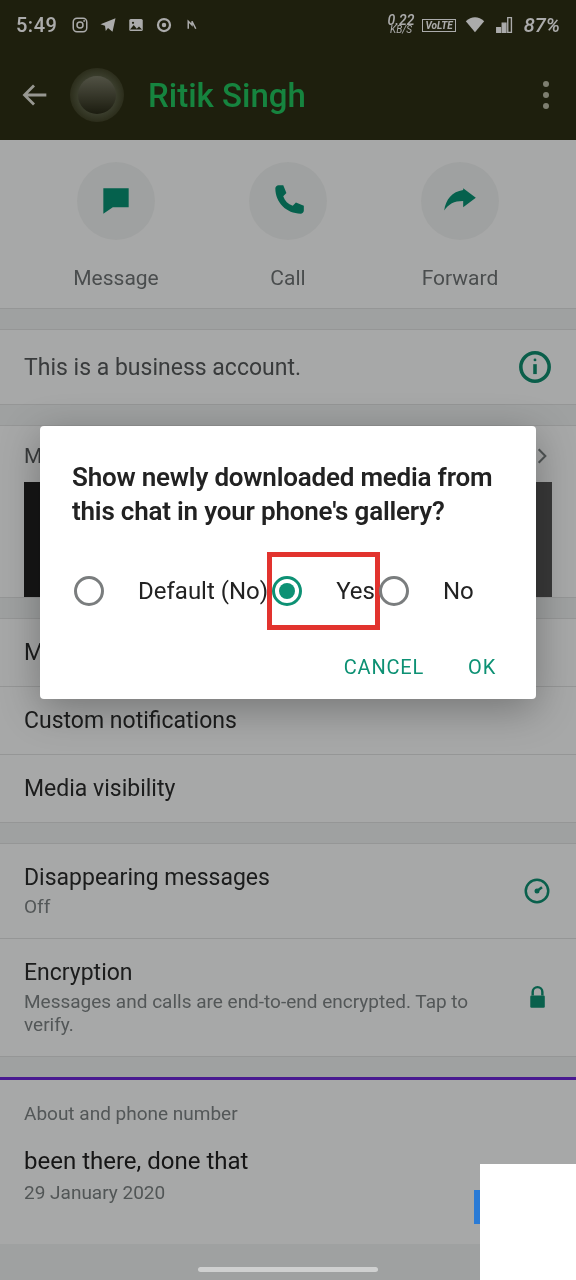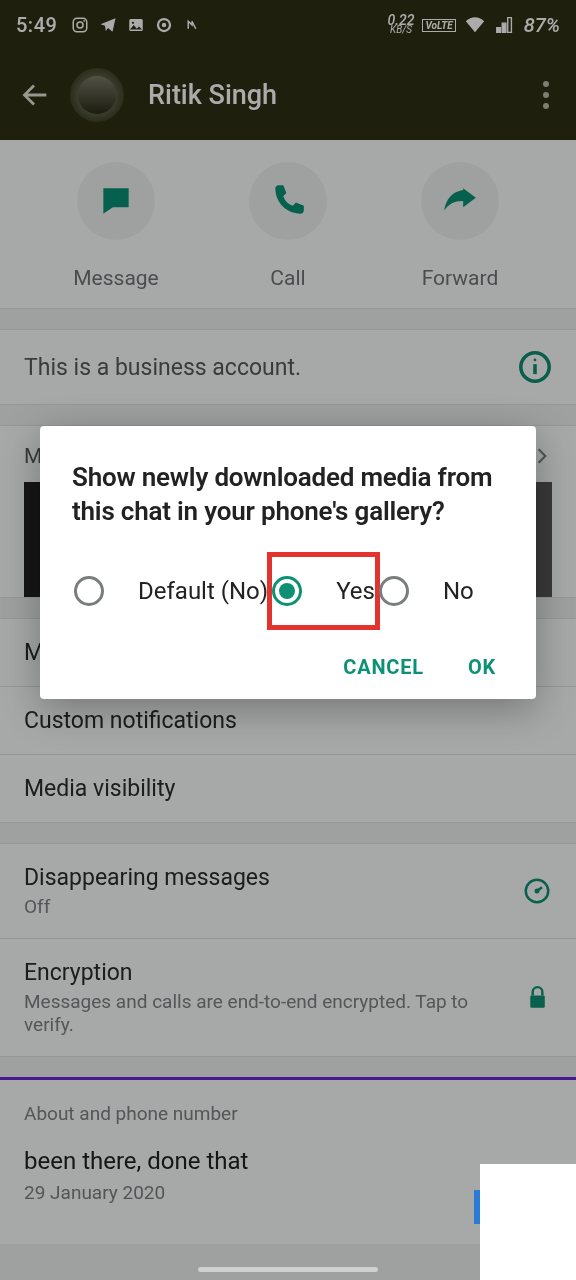--- a/index.html
+++ b/index.html
@@ -16,21 +16,21 @@
   .lte { font-size: 10px; border: 1.5px solid #fff; padding: 1px 2px; line-height: 9px; font-weight: 700; }
   .battery-pct { font-weight: 500; }
   .sicon { width: 22px; height: 22px; fill: #fff; }
   .sicon.sm { width: 18px; height: 18px; }
 
   
   .app-bar { height: 90px; background: #2e2f14; color: #e2e2d8; display: flex; align-items: center; padding: 0 12px 0 18px; }
   .app-bar .back { width: 34px; height: 34px; fill: #e2e2d8; }
   .avatar { width: 54px; height: 54px; border-radius: 50%; margin-left: 18px; background: radial-gradient(circle, #6b725a 30%, #38391e 80%); position: relative; overflow: hidden; }
   .avatar::after { content:""; position:absolute; inset:8px; background: linear-gradient(#7a7b67,#2a2b18); border-radius: 50%; }
-  .title-name { font-size: 27px; font-weight: 500; margin-left: 24px; flex: 1; color: #ffffff; }
+  .title-name { font-size: 33px; font-weight: 500; margin-left: 24px; flex: 1; color: #22c55e; }
   .more-dots { width: 24px; display: flex; flex-direction: column; gap: 5px; align-items: center; margin-right: 6px; }
   .more-dots span { width: 6px; height: 6px; background: #bcbda8; border-radius: 50%; }
 
   
   .actions { background: #fafbfb; display: flex; justify-content: space-around; padding: 22px 30px 18px; border-bottom: 1px solid #dfe0e0; }
   .action { display: flex; flex-direction: column; align-items: center; gap: 26px; flex: 1; }
   .action .circle { width: 78px; height: 78px; border-radius: 50%; background: #eef1f0; display: flex; align-items: center; justify-content: center; }
   .action .circle svg { width: 38px; height: 38px; fill: #089173; }
   .action .lbl { font-size: 21px; color: #6f7475; }
 
@@ -66,21 +66,21 @@
   .dialog { position:absolute; left: 40px; right: 40px; top: 426px; background: #fff; border-radius: 4px; padding: 34px 32px 20px; box-shadow: 0 10px 40px rgba(0,0,0,0.3); }
   .dialog .dtitle { font-size: 26px; font-weight: 600; color: #222; line-height: 1.32; letter-spacing: -0.2px; }
   .radios { margin-top: 26px; display:flex; flex-direction:row; }
   .radio-row { display:flex; align-items:center; height: 72px; gap: 34px; padding: 0 2px; }
   .radio-row.highlight { outline: 5px solid #e2332e; outline-offset: -2px; }
   .radio { width: 30px; height: 30px; border: 3px solid #7a7d7e; border-radius: 50%; display:flex; align-items:center; justify-content:center; }
   .radio.sel { border-color: #0d9174; }
   .radio.sel .dot { width: 16px; height: 16px; background: #0d9174; border-radius: 50%; }
   .radio-lbl { font-size: 24px; color: #222; }
   .dbtns { display:flex; justify-content:flex-end; gap: 44px; margin-top: 28px; padding-right: 8px; }
-  .dbtn { font-size: 20px; font-weight: 700; color: #0d9174; letter-spacing: 0.8px; }
+  .dbtn { font-size: 20px; font-weight: 400; color: #0d9174; letter-spacing: 0.8px; }
 
   
   .nav-ind { position:absolute; bottom: 8px; left: 50%; transform: translateX(-50%); width: 180px; height: 5px; background: #cfd0d0; border-radius: 3px; }
 
   
   .cut { position:absolute; right:0; bottom:0; width:96px; height:116px; background:#fff; }
   .cut::before { content:""; position:absolute; left:-6px; top:26px; width:6px; height:34px; background:#2a7bd6; }
 </style>
 </head>
 <body>

